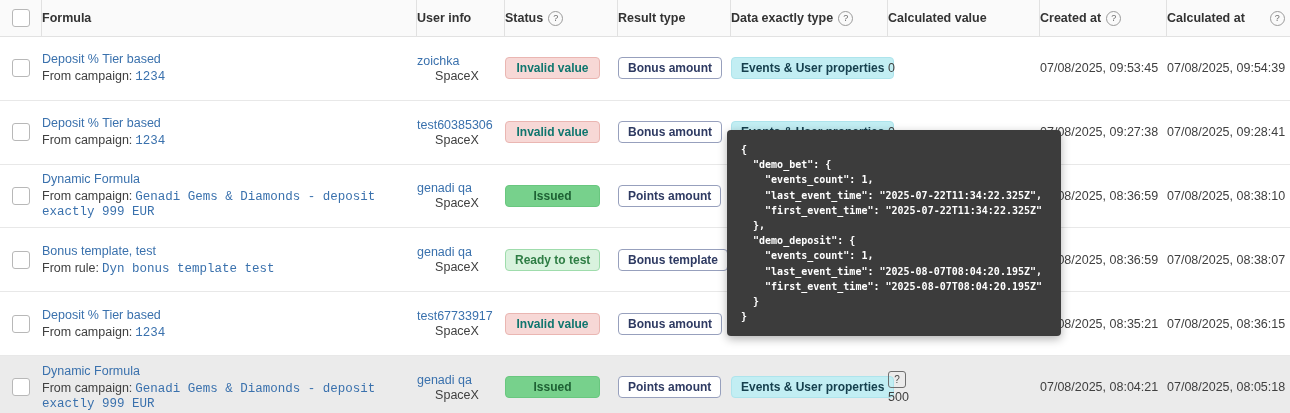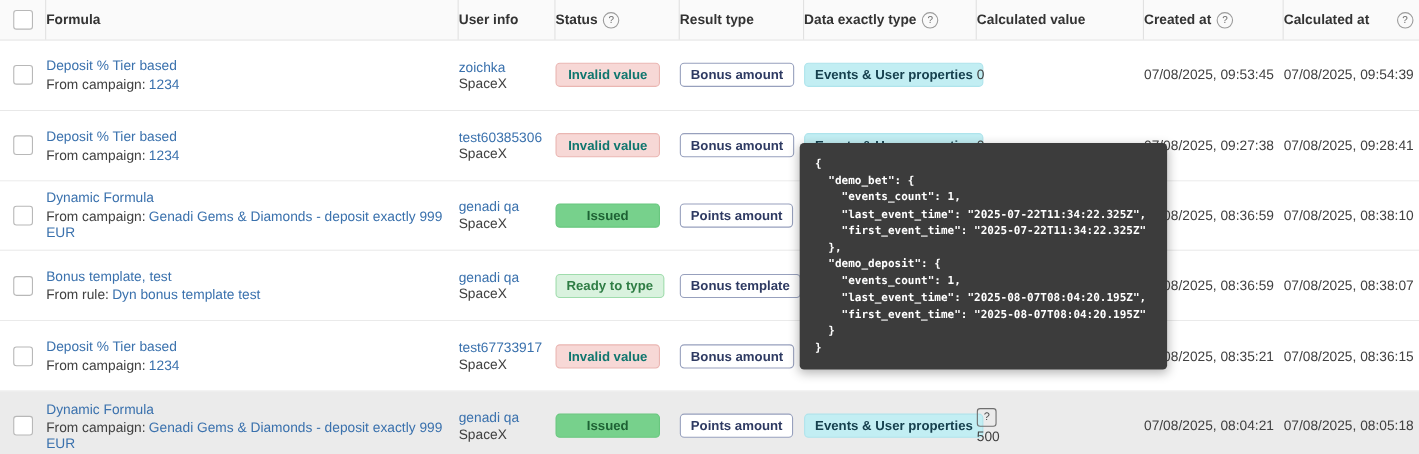--- a/index.html
+++ b/index.html
@@ -29,22 +29,22 @@
   .col-calc{width:152px;}
   .col-created{width:127px;}
   .col-calcat{width:123px;padding-right:0;gap:20px;}
   
   .checkbox{
     width:16px;height:16px;border:1px solid #b8b8b8;border-radius:3px;background:#fff;
     display:inline-block;cursor:pointer;
   }
   .link{color:#3a71ad;text-decoration:none;cursor:pointer;}
   .sub{color:#404040;margin-top:3px;}
-  .sub .link{margin-left:3px;}
-  .org{color:#404040;margin-top:1px;}
+  .sub .link{margin-left:3px;font-family:Liberation Mono, monospace;}
+  .org{color:#404040;margin-top:1px;text-align:center;}
   .help{
     display:inline-flex;width:13px;height:13px;border:1px solid #9b9b9b;border-radius:50%;
     color:#6b6b6b;font-size:9px;font-weight:400;line-height:1;
     align-items:center;justify-content:center;margin-left:5px;cursor:pointer;flex:0 0 auto;
   }
   .badge{
     display:inline-flex;align-items:center;justify-content:center;height:22px;
     padding:0 9px;border-radius:4px;font-size:12px;font-weight:600;box-sizing:border-box;
     white-space:nowrap;
   }
@@ -207,21 +207,21 @@
       <a class="link">Bonus template, test</a>
       <div class="sub">
         <span>From rule:</span><a class="link">Dyn bonus template test</a>
       </div>
     </div>
     <div class="cell col-user">
       <a class="link">genadi qa</a>
       <div class="org">SpaceX</div>
     </div>
     <div class="cell col-status">
-      <span class="badge st st-ready">Ready to type</span>
+      <span class="badge st st-ready">Ready to test</span>
     </div>
     <div class="cell col-result">
       <span class="badge rt">Bonus template</span>
     </div>
     <div class="cell col-ds">
       
     </div>
     <div class="cell col-calc">
       <span class="calcval"></span>
     </div>

